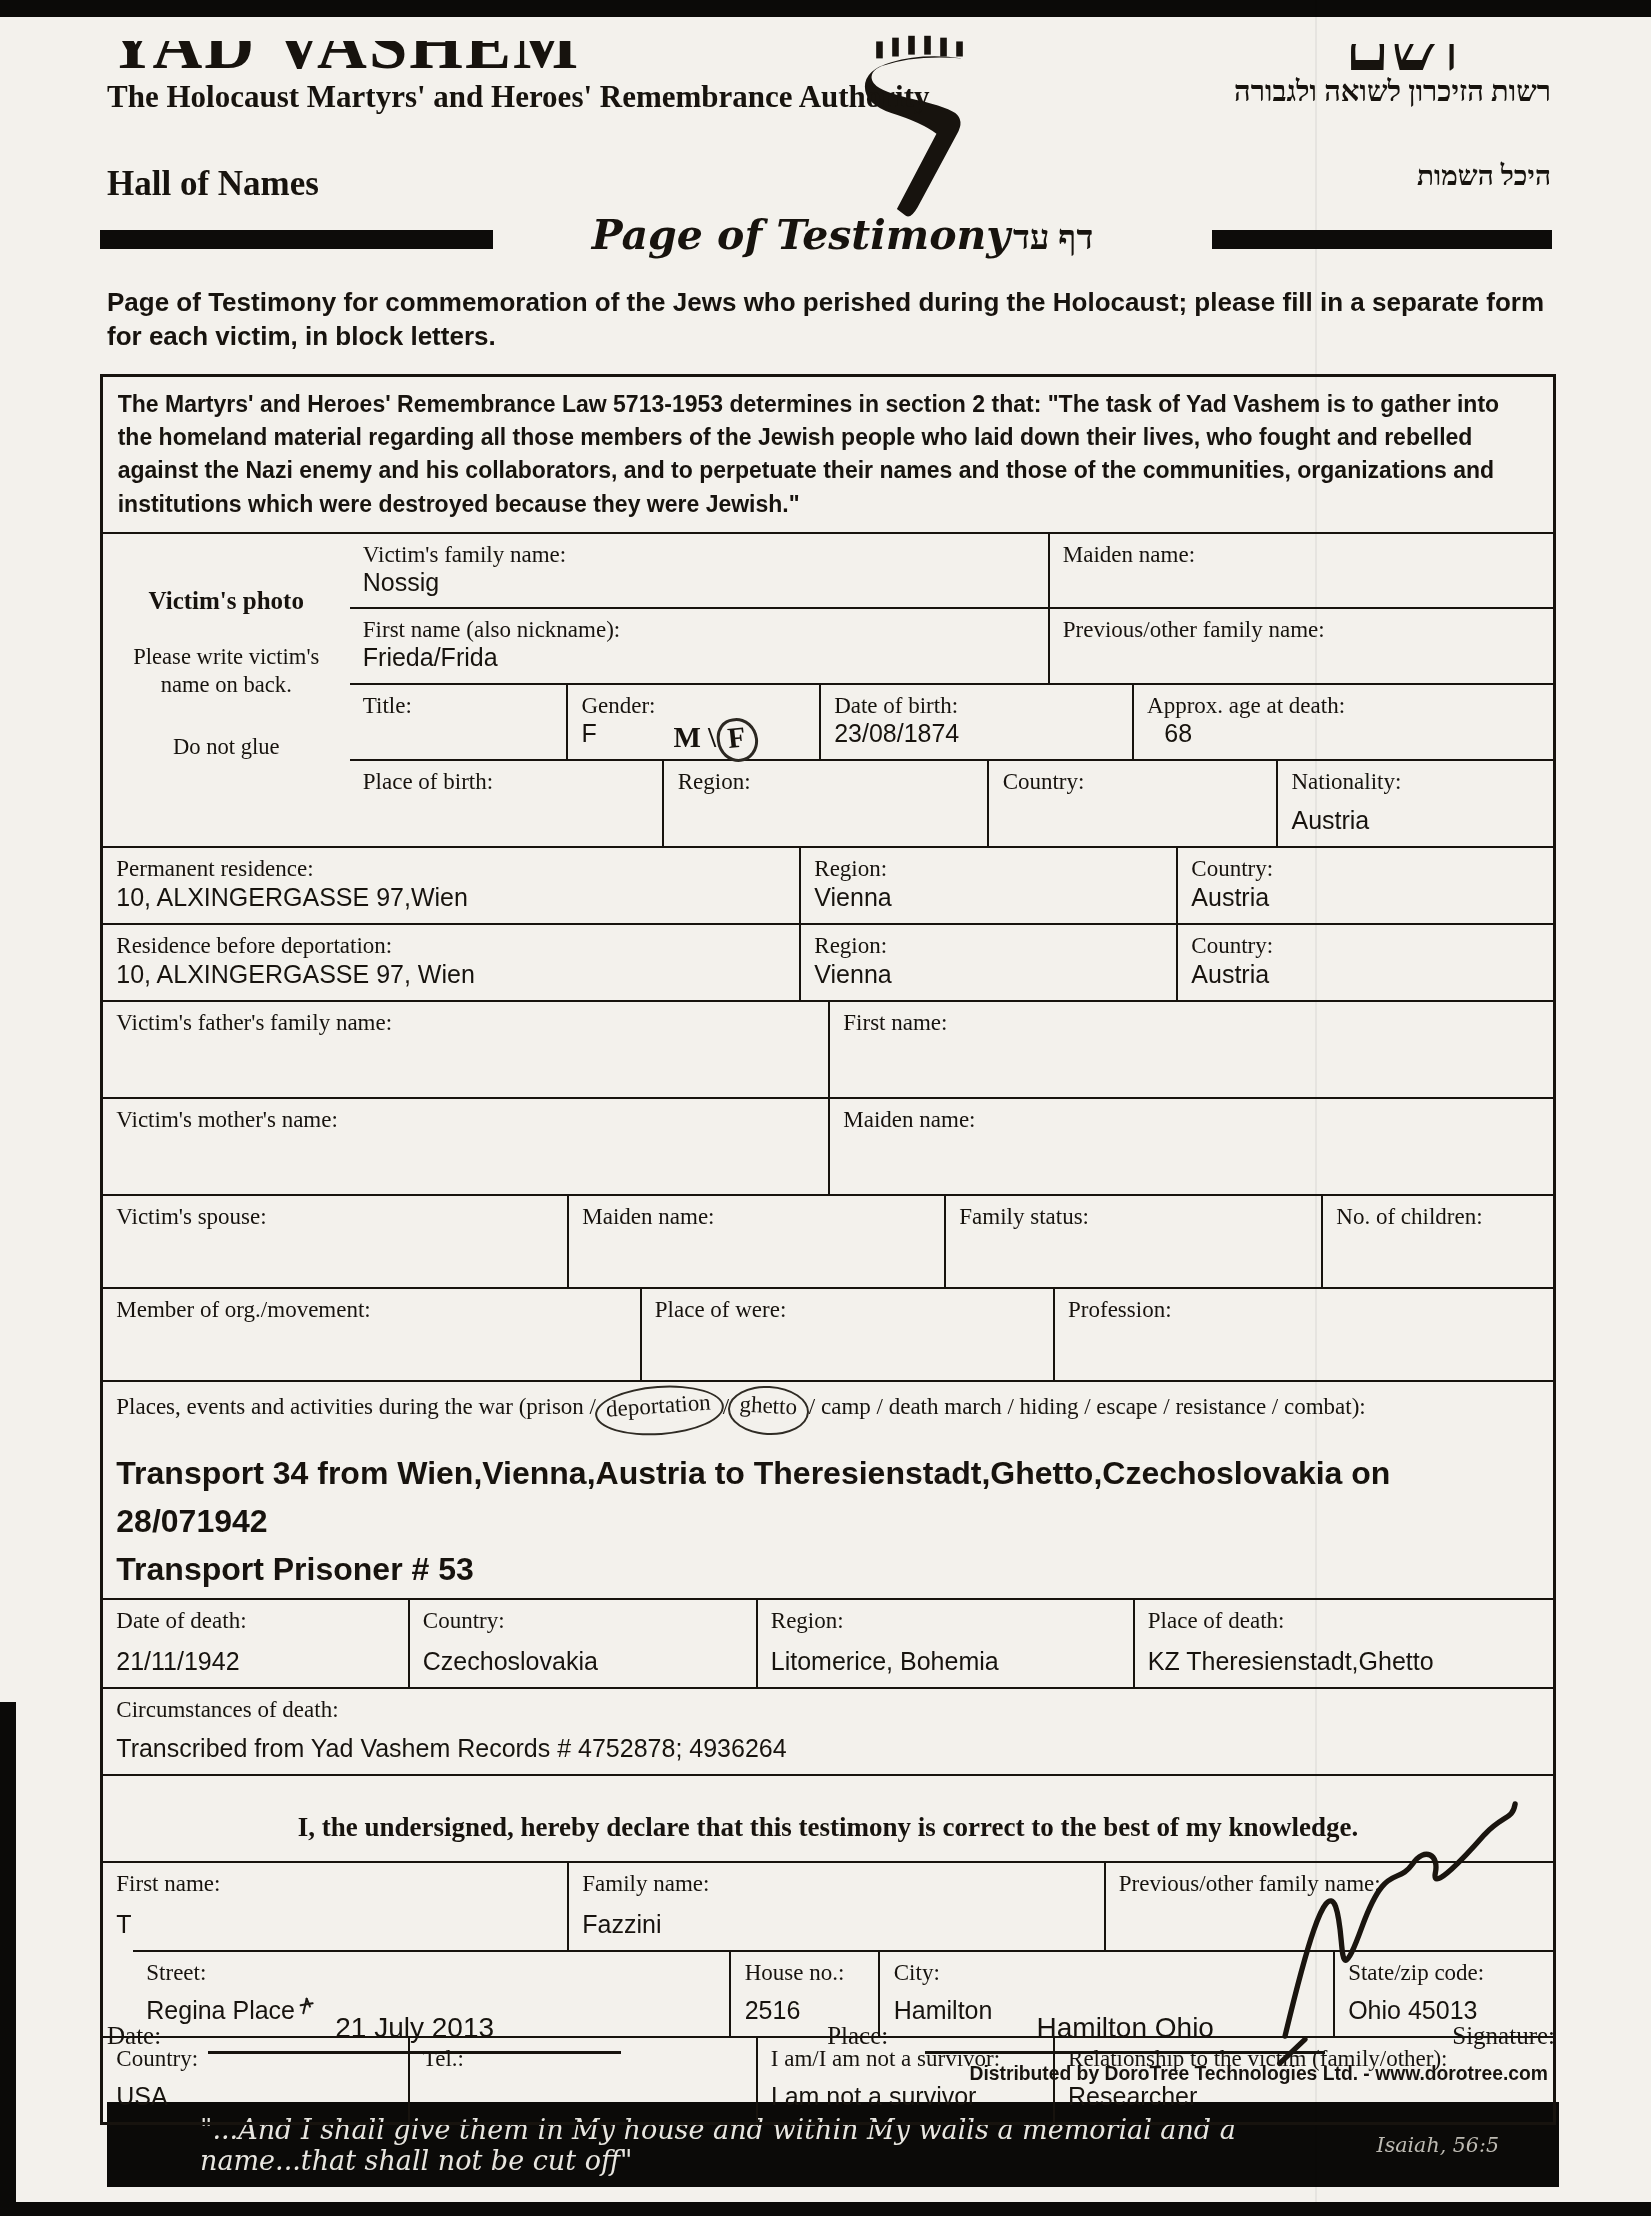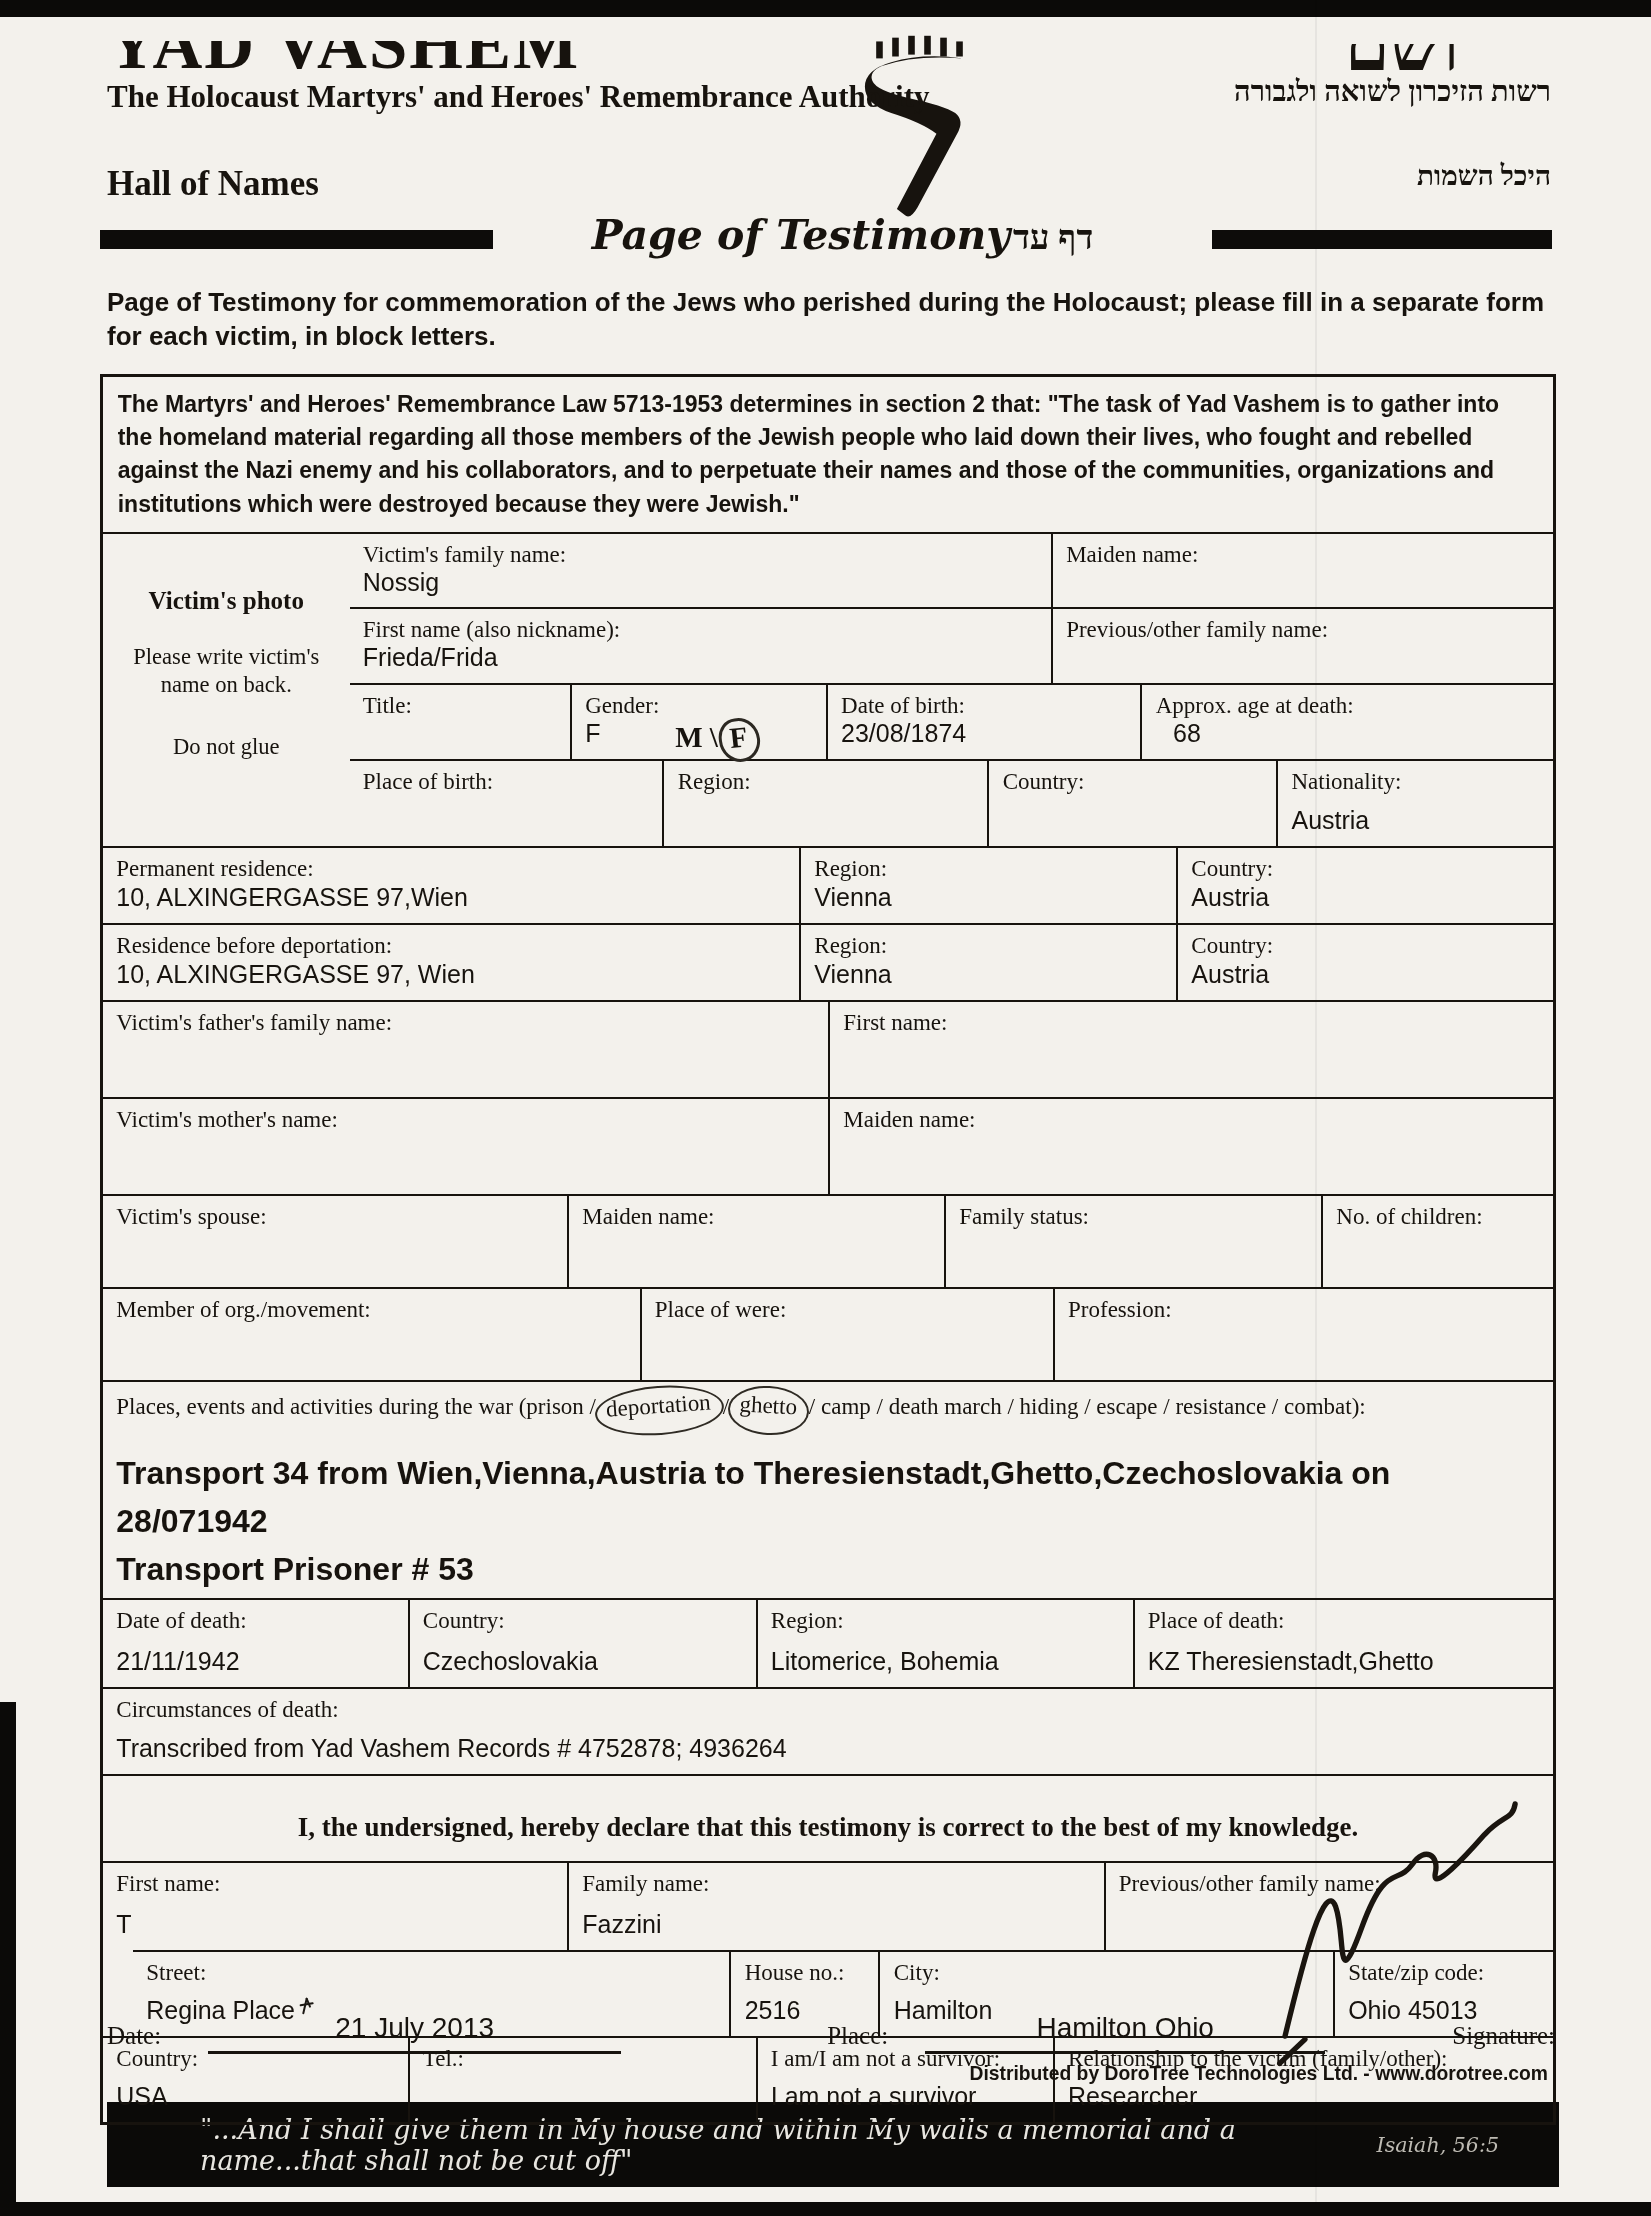--- a/index.html
+++ b/index.html
@@ -43,21 +43,21 @@
   
   .formwrap{position:absolute;left:100px;top:374px;width:1456px;}
   .formtable{border:3.3px solid #17130e;}
   .trow{display:flex;border-top:2.7px solid #17130e;}
   .trow.first{border-top:none;}
   .cell{box-sizing:border-box;padding:8px 13.3px 5.3px 13.3px;display:flex;flex-direction:column;border-left:2.7px solid #17130e;position:relative;}
   .cell.nolb{border-left:none;border-radius:17px;}
   .lbl{font-family:"Liberation Serif",serif;font-size:23px;}
   .val{font-family:"Liberation Sans",sans-serif;font-size:25px;margin-top:auto;padding-bottom:5.3px;white-space:nowrap;}
   .lawcell{padding:10.7px 14.7px;font-family:"Liberation Sans",sans-serif;font-weight:bold;font-size:23px;line-height:1.45;min-height:80px;}
-  .h-sm{min-height:71px;gap:8px;}
+  .h-sm{min-height:71px;}
   .h-pob{min-height:85px;}
   .h-res{min-height:75px;}
   .h-fam{min-height:95px;}
   .h-sp{min-height:91px;}
   .h-war{min-height:119px;}
   .h-death{min-height:87px;}
   .h-circ{min-height:85px;}
   .h-decl{min-height:85px;}
   .h-sub{min-height:87px;}
   .h-street{min-height:84px;margin-left:30px;}

